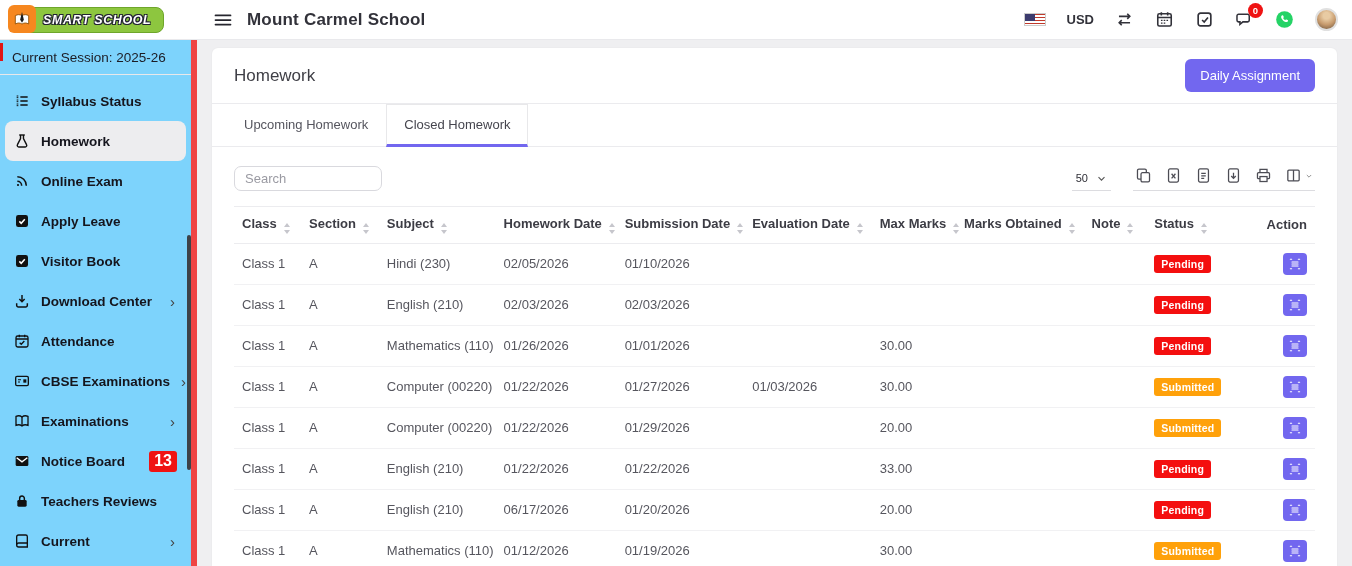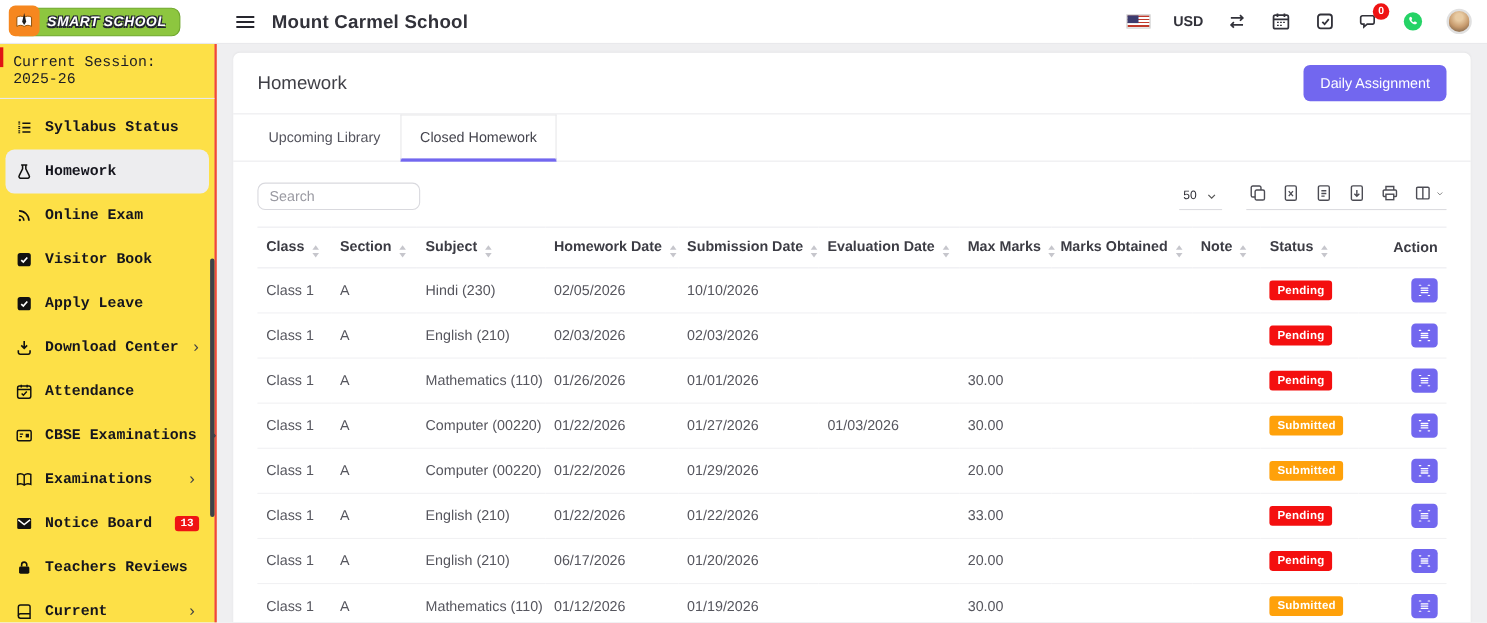--- a/index.html
+++ b/index.html
@@ -30,32 +30,32 @@
   .chat-badge { position:absolute; top:-7px; right:-9px; min-width:15px; height:15px; background:#ef1313;
     color:#fff; border-radius:50%; font-size:9.5px; font-weight:700; display:flex; align-items:center;
     justify-content:center; padding:0 3px; }
   .avatar { width:23px; height:23px; border-radius:50%; border:2px solid #e0e0e0;
     background:radial-gradient(circle at 50% 30%, #e8cba3 20%, #c79b6e 55%, #7d6146 90%); cursor:pointer; }
 
   
   .layout { display:flex; height:526px; }
 
   
-  .sidebar { width:197px; background:#fde047; border-right:2px solid #ef4444; position:relative; flex:none;font-family:Liberation Mono, monospace; }
+  .sidebar { width:197px; background:#7dd3fc; border-right:6px solid #ef4444; position:relative; flex:none; }
   .session { position:relative; padding:10px 12px 9px; font-size:13.5px; color:#1c1c24;
     border-bottom:1px solid #e8e8ea; }
   .session-accent { position:absolute; left:0; top:3px; width:3px; height:18px; background:#e01414; }
   .side-nav { padding-top:6px; }
   .side-item { display:flex; align-items:center; gap:11px; height:40px; margin:0 5px; padding:0 9px;
     border-radius:8px; cursor:pointer; }
   .side-item.active { background:#ededef; }
   .side-ic { width:16px; height:16px; color:#111; flex:none; }
   .side-label { font-size:13.5px; font-weight:700; color:#15151d; white-space:nowrap; }
   .side-chevron { margin-left:auto; color:#444; font-size:15px; line-height:1; padding-right:2px; }
-  .side-badge { margin-left:auto; background:#ef1313; color:#fff; font-size:10px; font-weight:700;
+  .side-badge { margin-left:auto; background:#ef1313; color:#fff; font-size:16px; font-weight:700;
     border-radius:3px; padding:1.5px 5px;text-align:right; }
   .side-scrollbar { position:absolute; right:0; top:195px; width:4px; height:235px; background:#3d4248;
     border-radius:2px; }
 
   
   .main { flex:1; padding:8px 15px 0; overflow:hidden; }
   .card { background:#fff; border-radius:6px 6px 0 0; height:100%; box-shadow:0 0 2px rgba(0,0,0,.05); }
   .card-head { display:flex; align-items:center; justify-content:space-between; padding:11px 22px;
     border-bottom:1px solid #ebebee; }
   .page-title { font-size:17px; color:#3f3f46; font-weight:400; }
@@ -195,30 +195,30 @@
           </span>
           <span class="side-label">Online Exam</span>
         </div>
         <div class="side-item">
           <span class="side-ic">
             <svg viewBox="0 0 24 24">
               <rect x="3" y="3" width="18" height="18" rx="3.5" fill="currentColor"></rect>
               <path d="M8 12.6l2.8 2.8 5.4-6.2" fill="none" stroke="#fff" stroke-width="2.3"></path>
             </svg>
           </span>
-          <span class="side-label">Visitor Book</span>
+          <span class="side-label">Apply Leave</span>
         </div>
         <div class="side-item">
           <span class="side-ic">
             <svg viewBox="0 0 24 24">
               <rect x="3" y="3" width="18" height="18" rx="3.5" fill="currentColor"></rect>
               <path d="M8 12.6l2.8 2.8 5.4-6.2" fill="none" stroke="#fff" stroke-width="2.3"></path>
             </svg>
           </span>
-          <span class="side-label">Apply Leave</span>
+          <span class="side-label">Visitor Book</span>
         </div>
         <div class="side-item">
           <span class="side-ic">
             <svg viewBox="0 0 24 24" fill="none" stroke="currentColor" stroke-width="2.2">
               <path d="M12 3v9.5M8 9l4 4 4-4"></path>
               <path d="M4 15.5v3A2.5 2.5 0 0 0 6.5 21h11a2.5 2.5 0 0 0 2.5-2.5v-3"></path>
             </svg>
           </span>
           <span class="side-label">Download Center</span>
           <span class="side-chevron">›</span>
@@ -287,21 +287,21 @@
     <div class="side-scrollbar"></div>
   </div>
 
   <div class="main">
     <div class="card">
       <div class="card-head">
         <span class="page-title">Homework</span>
         <button class="btn-primary">Daily Assignment</button>
       </div>
       <div class="tabs">
-        <div class="tab">Upcoming Library</div>
+        <div class="tab">Upcoming Homework</div>
         <div class="tab active">Closed Homework</div>
       </div>
 
       <div class="content">
         <div class="controls">
           <input class="search-input" placeholder="Search" style="">
           <div class="controls-right">
             <div class="pagesize">
               <span>50</span>
               <span class="caret">
@@ -417,21 +417,21 @@
                   </span></th>
                 <th class="act">Action</th>
               </tr>
             </thead>
           <tbody id="body-rows">
   <tr>
     <td>Class 1</td>
     <td>A</td>
     <td>Hindi (230)</td>
     <td>02/05/2026</td>
-    <td>10/10/2026</td>
+    <td>01/10/2026</td>
     <td></td>
     <td class="num"></td>
     <td class="num"></td>
     <td></td>
     <td><span class="badge" style="background: rgb(244, 15, 15);">Pending</span></td>
     <td class="act">
       <button class="action-btn">
         <svg viewBox="0 0 24 24" fill="none">
                       <path d="M5 5h2M17 5h2M5 19h2M17 19h2" stroke="#fff" stroke-width="1.6" stroke-linecap="round"></path>
                       <path d="M7.5 9h9M7.5 12h9M7.5 15h9" stroke="#fff" stroke-width="1.8" stroke-linecap="round"></path>

